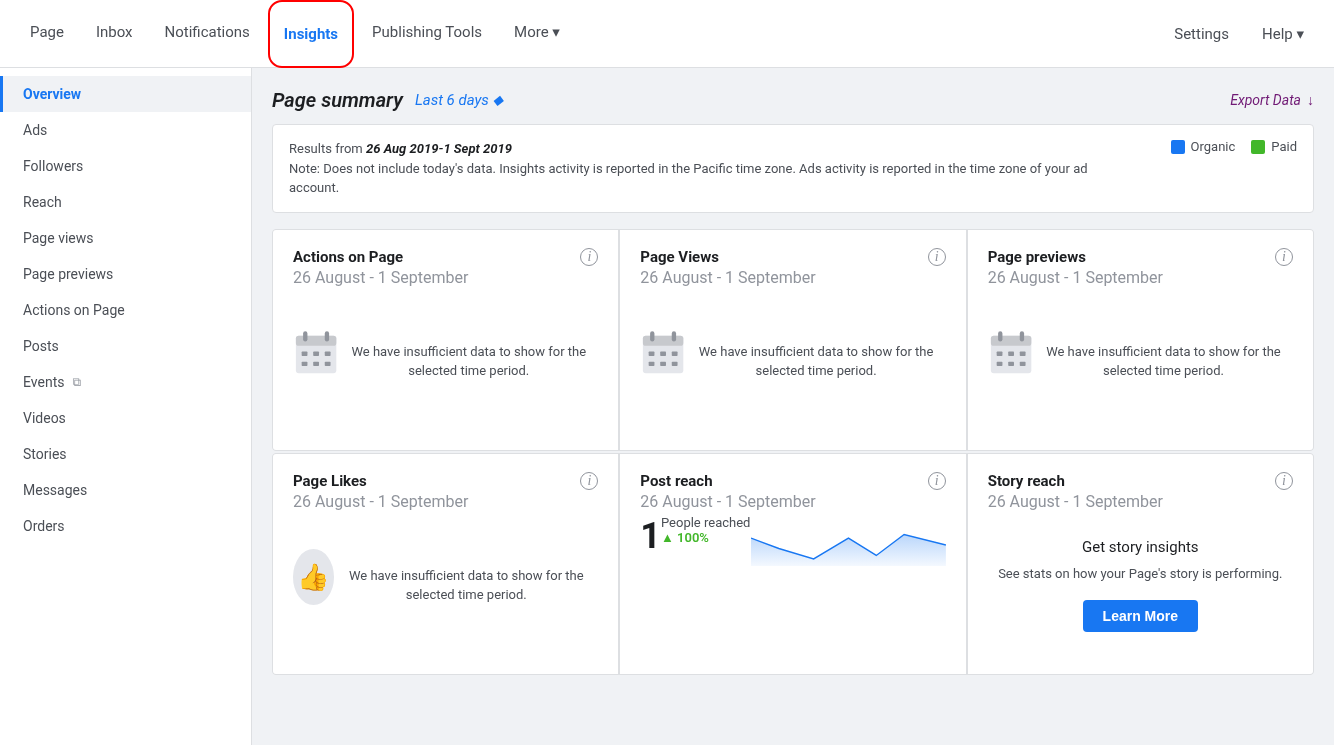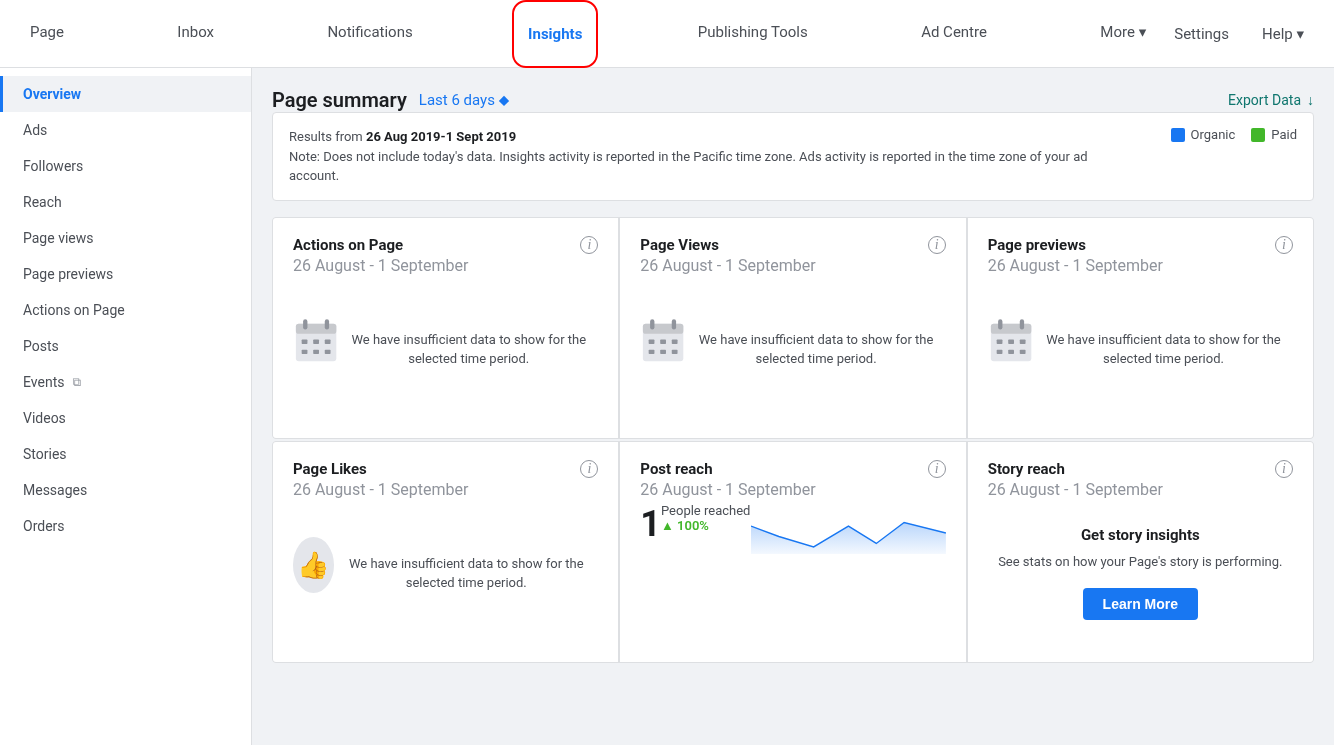--- a/index.html
+++ b/index.html
@@ -13,21 +13,20 @@
       align-items: center;
       padding: 0 16px;
       height: 68px;
       position: relative;
     }
     .top-nav-left {
       display: flex;
       align-items: center;
       gap: 4px;
       flex: 1;
-      justify-content: space-between;
     }
     .nav-item {
       padding: 8px 14px;
       font-size: 15px;
       color: #4b4f56;
       cursor: pointer;
       border-radius: 4px;
       white-space: nowrap;
       height: 68px;
       display: flex;
@@ -90,34 +89,36 @@
       flex: 1;
       padding: 20px;
       background: #f0f2f5;
     }
 
     
     .page-summary-header {
       display: flex;
       align-items: center;
       justify-content: space-between;
+      margin-bottom: 12px;
+      font-style: italic;
     }
     .page-summary-title {
       font-size: 20px;
       font-weight: 600;
       color: #1c1e21;
     }
     .date-filter {
       color: #1877f2;
       font-size: 15px;
       cursor: pointer;
       margin-left: 12px;
     }
     .export-btn {
-      color: #0f766e;
+      color: #701a75;
       font-size: 14px;
       cursor: pointer;
       display: flex;
       align-items: center;
       gap: 6px;
     }
 
     
     .info-banner {
       background: #fff;
@@ -128,21 +129,21 @@
       display: flex;
       align-items: flex-start;
       justify-content: space-between;
     }
     .info-banner-text {
       font-size: 13px;
       color: #4b4f56;
       line-height: 1.5;
       max-width: 800px;
     }
-    .info-banner-text strong { color: #1c1e21; }
+    .info-banner-text strong { color: #1c1e21; font-style: italic; }
     .legend {
       display: flex;
       align-items: center;
       gap: 16px;
       flex-shrink: 0;
       padding-left: 20px;
     }
     .legend-item {
       display: flex;
       align-items: center;
@@ -247,21 +248,21 @@
       color: #42b72a;
       font-weight: 600;
     }
 
     
     .story-reach-content {
       text-align: center;
     }
     .story-reach-title {
       font-size: 15px;
-      font-weight: 700;
+      font-weight: 400;
       color: #1c1e21;
       margin-bottom: 8px;
     }
     .story-reach-desc {
       font-size: 13px;
       color: #4b4f56;
       line-height: 1.5;
       margin-bottom: 16px;
     }
     .learn-more-btn {
@@ -298,21 +299,20 @@
 </head>
 <body>
 
 <nav class="top-nav">
   <div class="top-nav-left">
     <div class="nav-item">Page</div>
     <div class="nav-item">Inbox</div>
     <div class="nav-item">Notifications</div>
     <div class="nav-item active-outline">Insights</div>
     <div class="nav-item">Publishing Tools</div>
-    <div class="nav-item">Ad Centre</div>
     <div class="nav-item">More ▾</div>
   </div>
   <div class="top-nav-right">
     <div class="nav-item">Settings</div>
     <div class="nav-item">Help ▾</div>
   </div>
 </nav>
 
 <div class="main-layout">
 

